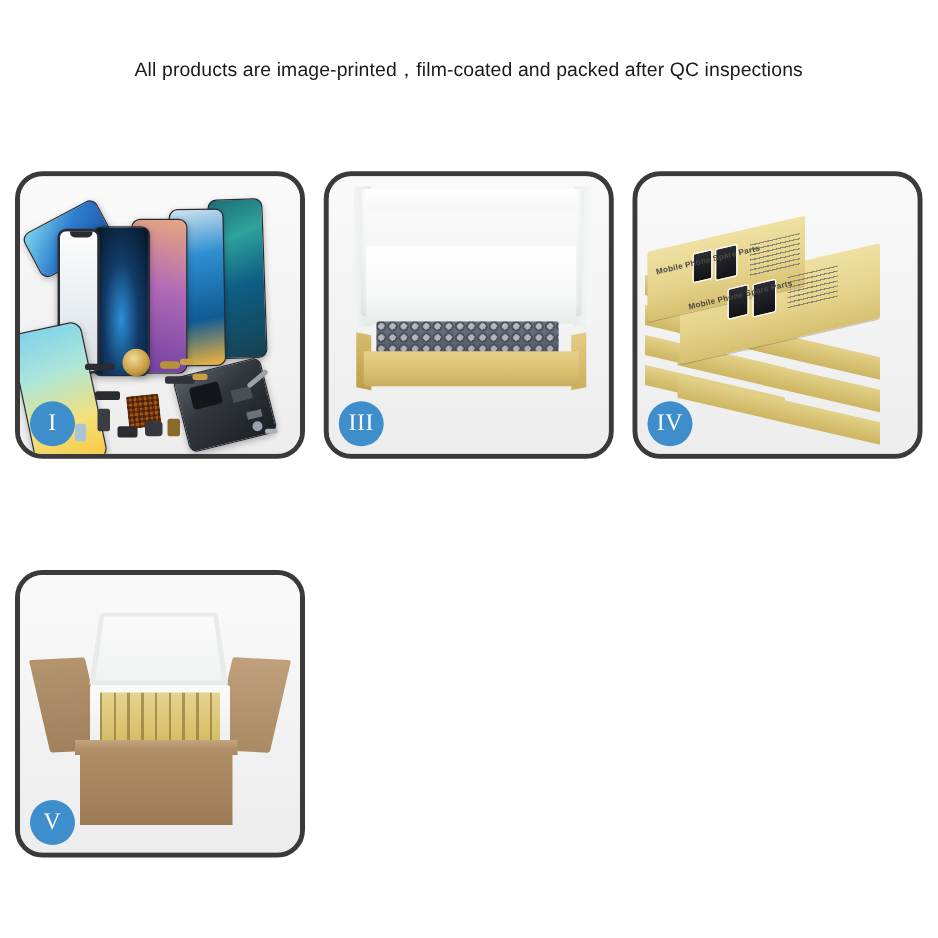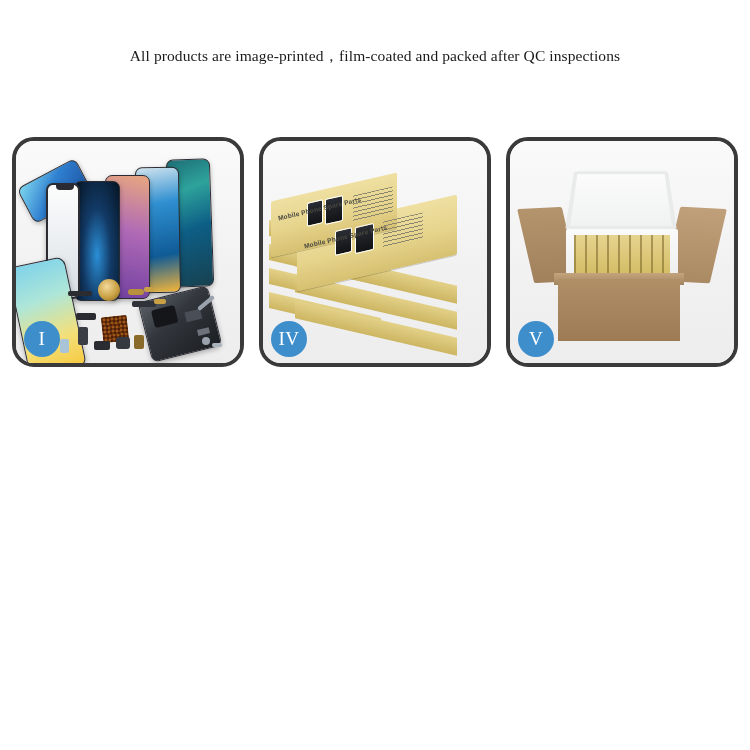--- a/index.html
+++ b/index.html
@@ -23,21 +23,21 @@
   .title {
     font-family: "Liberation Sans", sans-serif;
     font-size: 35px;
     font-weight: bold;
     letter-spacing: 1.2px;
     color: #111111;
     line-height: 1.05;
     white-space: nowrap;
   }
   .subtitle {
-    font-family: Liberation Serif, serif;
+    font-family: Liberation Sans, sans-serif;
     font-size: 15.5px;
     font-weight: normal;
     color: #1a1a1a;
     letter-spacing: 0.1px;
     margin-top: 12px;
     white-space: nowrap;
   }
 
   
   .grid {
@@ -483,20 +483,33 @@
       <div class="part p10"></div>
       <div class="part p11"></div>
       <div class="part p12"></div>
       <div class="part p13"></div>
       <div class="part p14"></div>
     </div>
     <div class="badge">I</div>
   </div>
 
 
+  <div class="panel">
+    <div class="panel-stage">
+      <div class="p3-flapL"></div>
+      <div class="p3-flapR"></div>
+      <div class="p3-foamlid"></div>
+      <div class="p3-foamsheet"></div>
+      <div class="p3-boxleft"></div>
+      <div class="p3-boxright"></div>
+      <div class="p3-bubble"></div>
+      <div class="p3-boxbase"></div>
+    </div>
+    <div class="badge">III</div>
+  </div>
 
   <div class="panel">
     <div class="panel-stage">
       <div class="stack">
         <div class="sbox-side s-l4"></div>
         <div class="sbox-side s-l3"></div>
         <div class="sbox-side s-l2"></div>
         <div class="sbox-side s-l1"></div>
         <div class="sbox-side s-r3"></div>
         <div class="sbox-side s-r2"></div>

